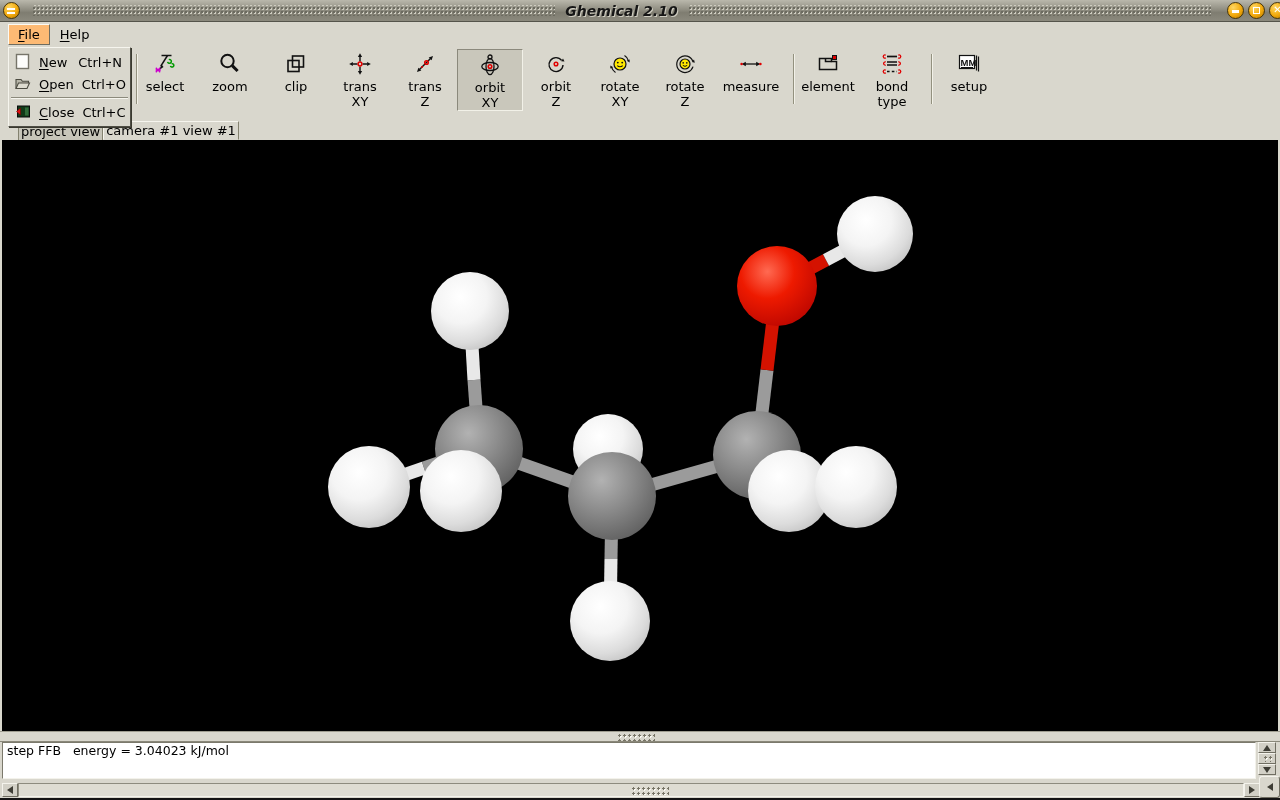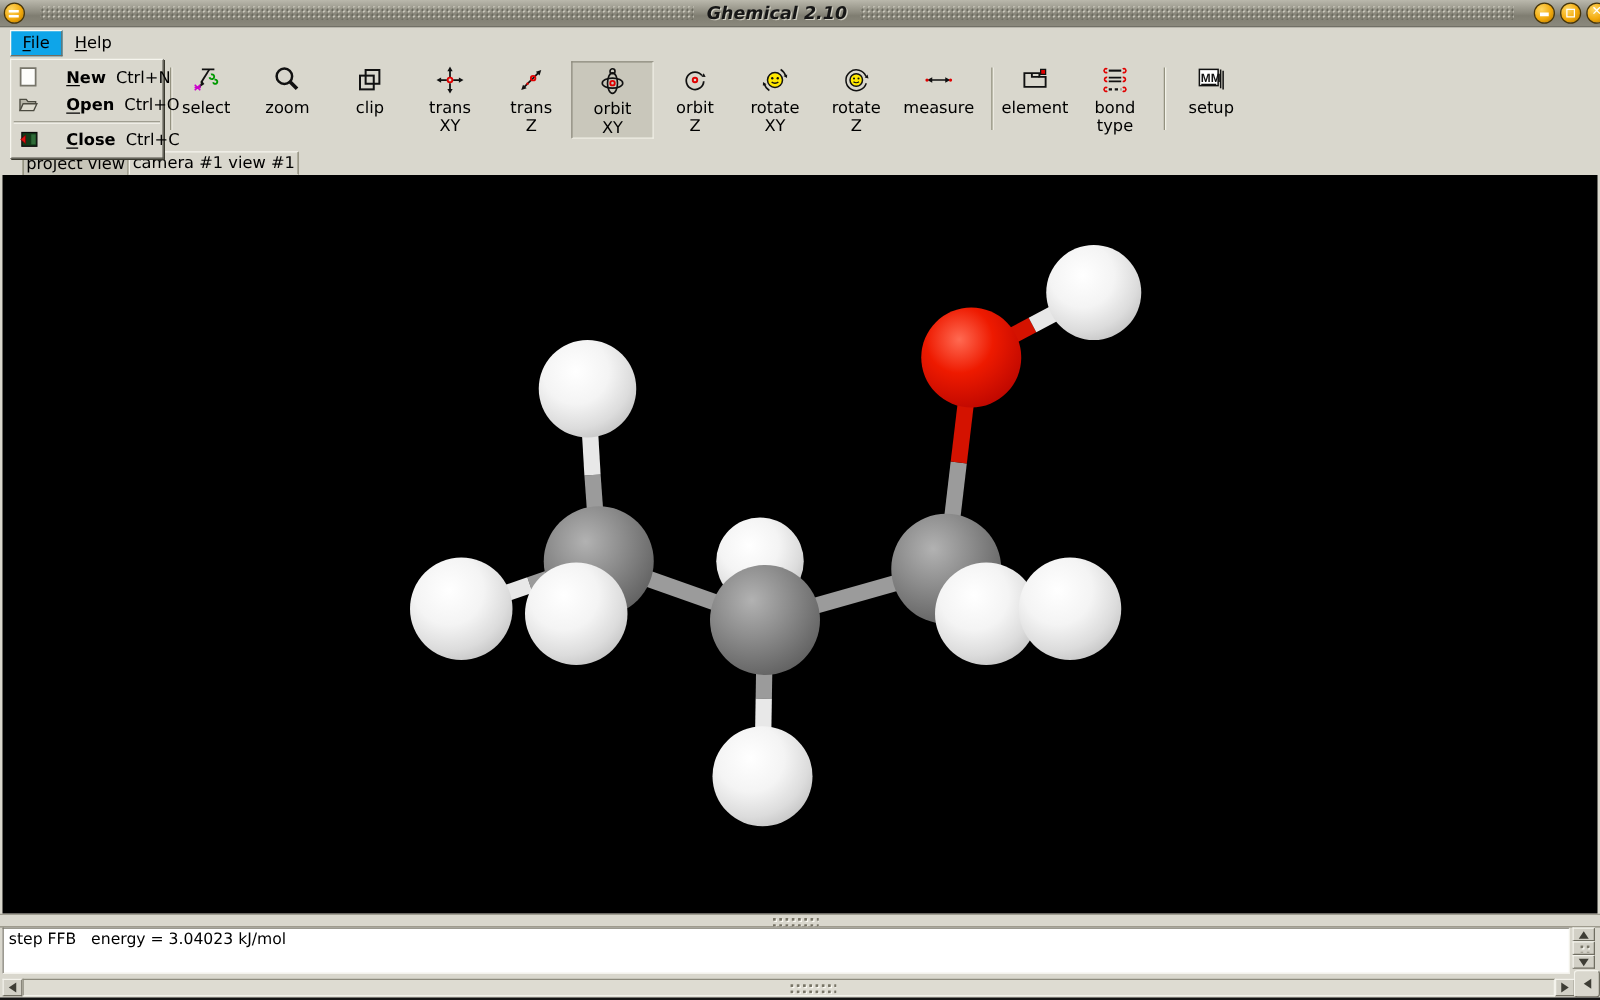--- a/index.html
+++ b/index.html
@@ -28,21 +28,21 @@
   .glyph-min { position:absolute; left:3.5px; top:7px; width:7px; height:2.5px; background:#fff; }
   .glyph-max { position:absolute; left:4px; top:4px; width:6.5px; height:6.5px; border:1.6px solid #fff; }
   .glyph-close { position:absolute; left:0; top:0; width:100%; height:100%; color:#fff;
     font-size:10px; font-weight:bold; text-align:center; line-height:14px; }
 
   
   .menubar { position:absolute; left:0; top:22px; width:1280px; height:25px; background:#d9d7cd;
     display:flex; align-items:center; font-size:13px; }
   .menu-item { padding:2px 9px; margin-left:0; cursor:pointer; border:1px solid transparent; }
   .menu-item:first-child { margin-left:8px; }
-  .menu-item.open { background:#0ea5e9; border-color:#fbfaf4 #6f6d60 #6f6d60 #fbfaf4; }
+  .menu-item.open { background:#fdba74; border-color:#fbfaf4 #6f6d60 #6f6d60 #fbfaf4; }
   u { text-decoration:underline; text-underline-offset:2px; }
 
   
   .toolbar { position:absolute; left:0; top:47px; width:1280px; height:68px; background:#d9d7cd; }
   .tbtn { position:absolute; top:5px; width:64px; text-align:center; cursor:pointer; }
   .ticon { display:block; height:27px; }
   .ticon svg { width:24px; height:24px; }
   .tlabel { display:block; font-size:13px; line-height:15px; white-space:pre-line; }
   .tbtn.active { top:2px; width:66px; height:62px; padding-top:3px; background:#c9c7bb;
     border:1px solid; border-color:#8b897c #f2f1e8 #f2f1e8 #8b897c; }
@@ -98,21 +98,21 @@
   .arr.right { border-top:4.5px solid transparent; border-bottom:4.5px solid transparent; border-left:6px solid #3e3d35; }
 
   .bottom-edge { position:absolute; left:0; top:798px; width:1280px; height:2px; background:#141414; }
 
   
   .file-menu { position:absolute; left:8px; top:47px; width:123px; z-index:40; background:#d9d7cd;
     border:1px solid; border-color:#f6f5ee #4e4d44 #4e4d44 #f6f5ee; padding:3px 1px; box-shadow:1px 1px 0 #3a392f; }
   .mi { height:22px; display:flex; align-items:center; padding:0 7px 0 4px; font-size:13px; cursor:pointer; }
   .mi .ic { width:20px; height:18px; flex:0 0 auto; }
   .mi .ic svg { width:18px; height:18px; }
-  .mi .lbl { margin-left:19px; white-space:nowrap;font-weight:bold; }
+  .mi .lbl { margin-left:5px; white-space:nowrap; }
   .mi .sc { margin-left:auto; padding-left:8px; white-space:nowrap; }
   .msep { height:2px; margin:2px 1px; border-top:1px solid #8c8a7c; border-bottom:1px solid #f6f5ee; }
 </style>
 </head>
 <body>
 
 <div>
 
   <div class="titlebar">
     <div class="wm-btn menu-btn">

